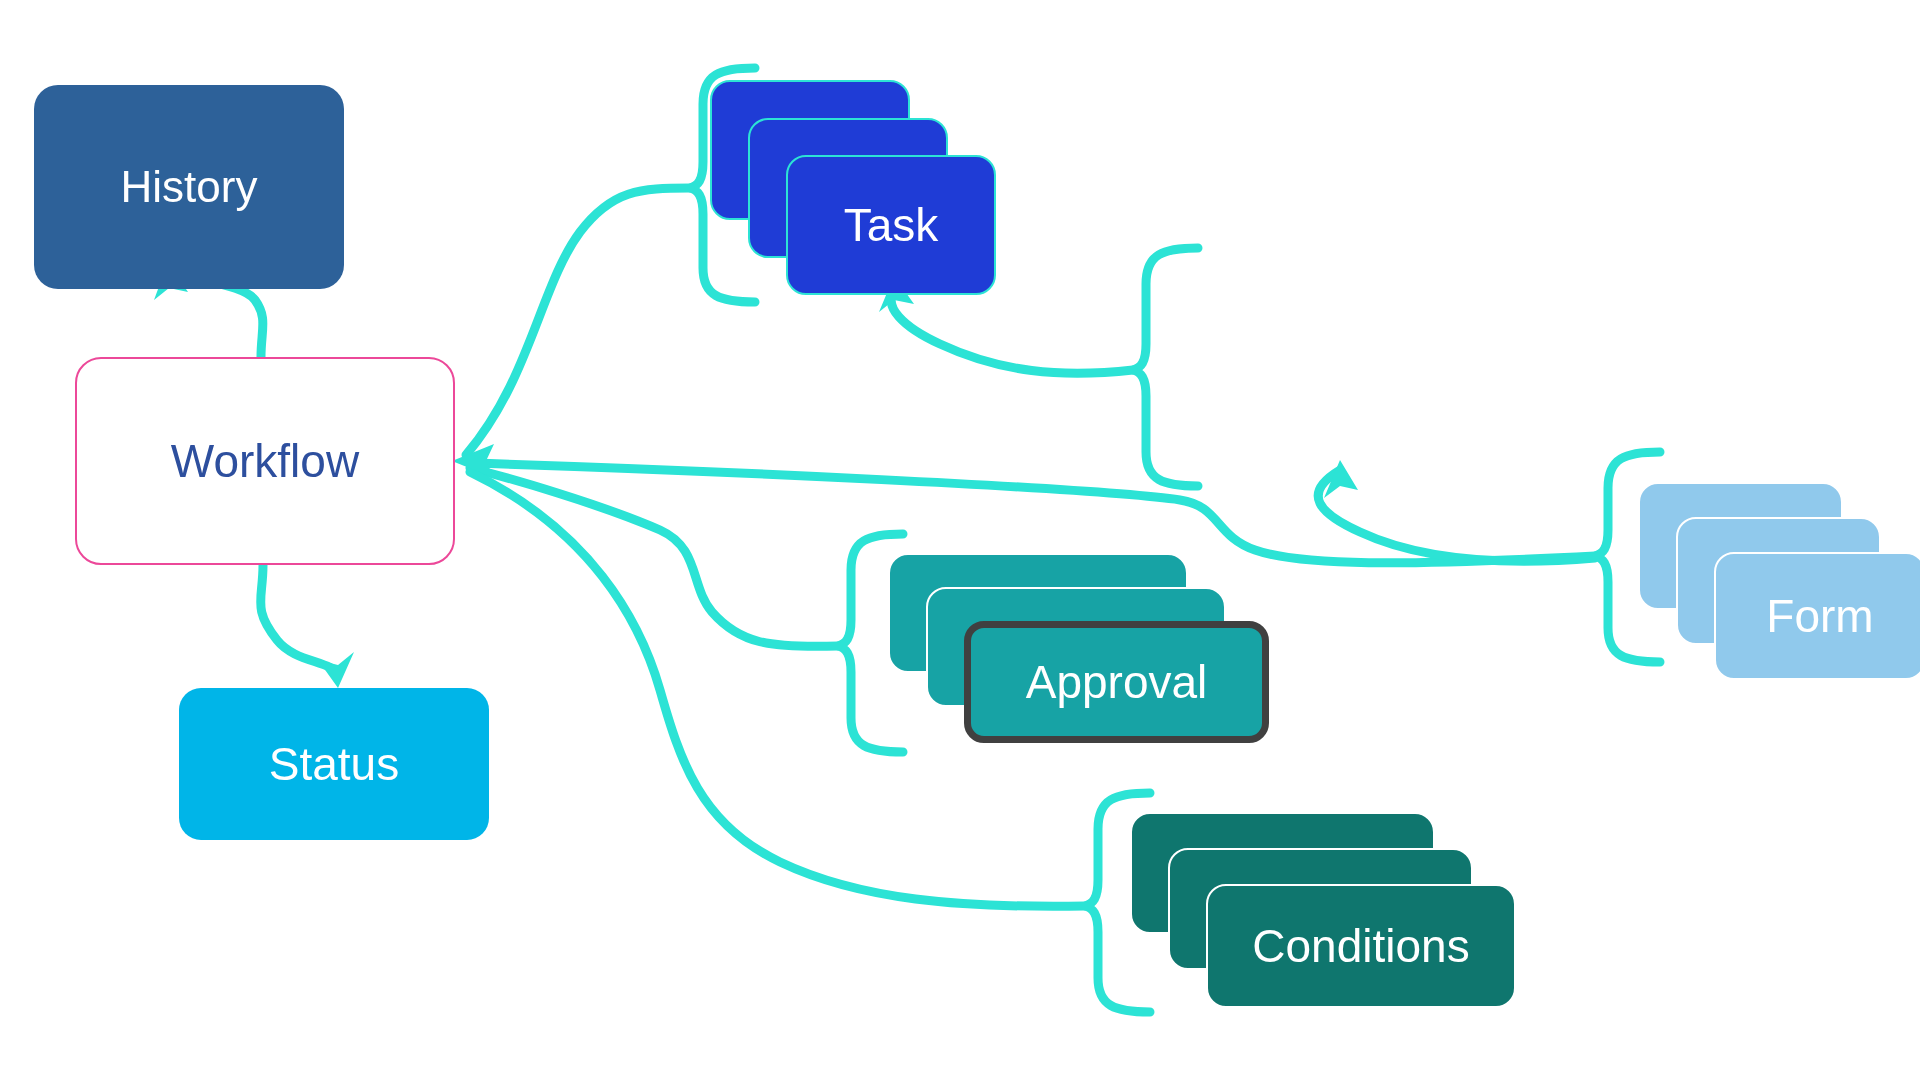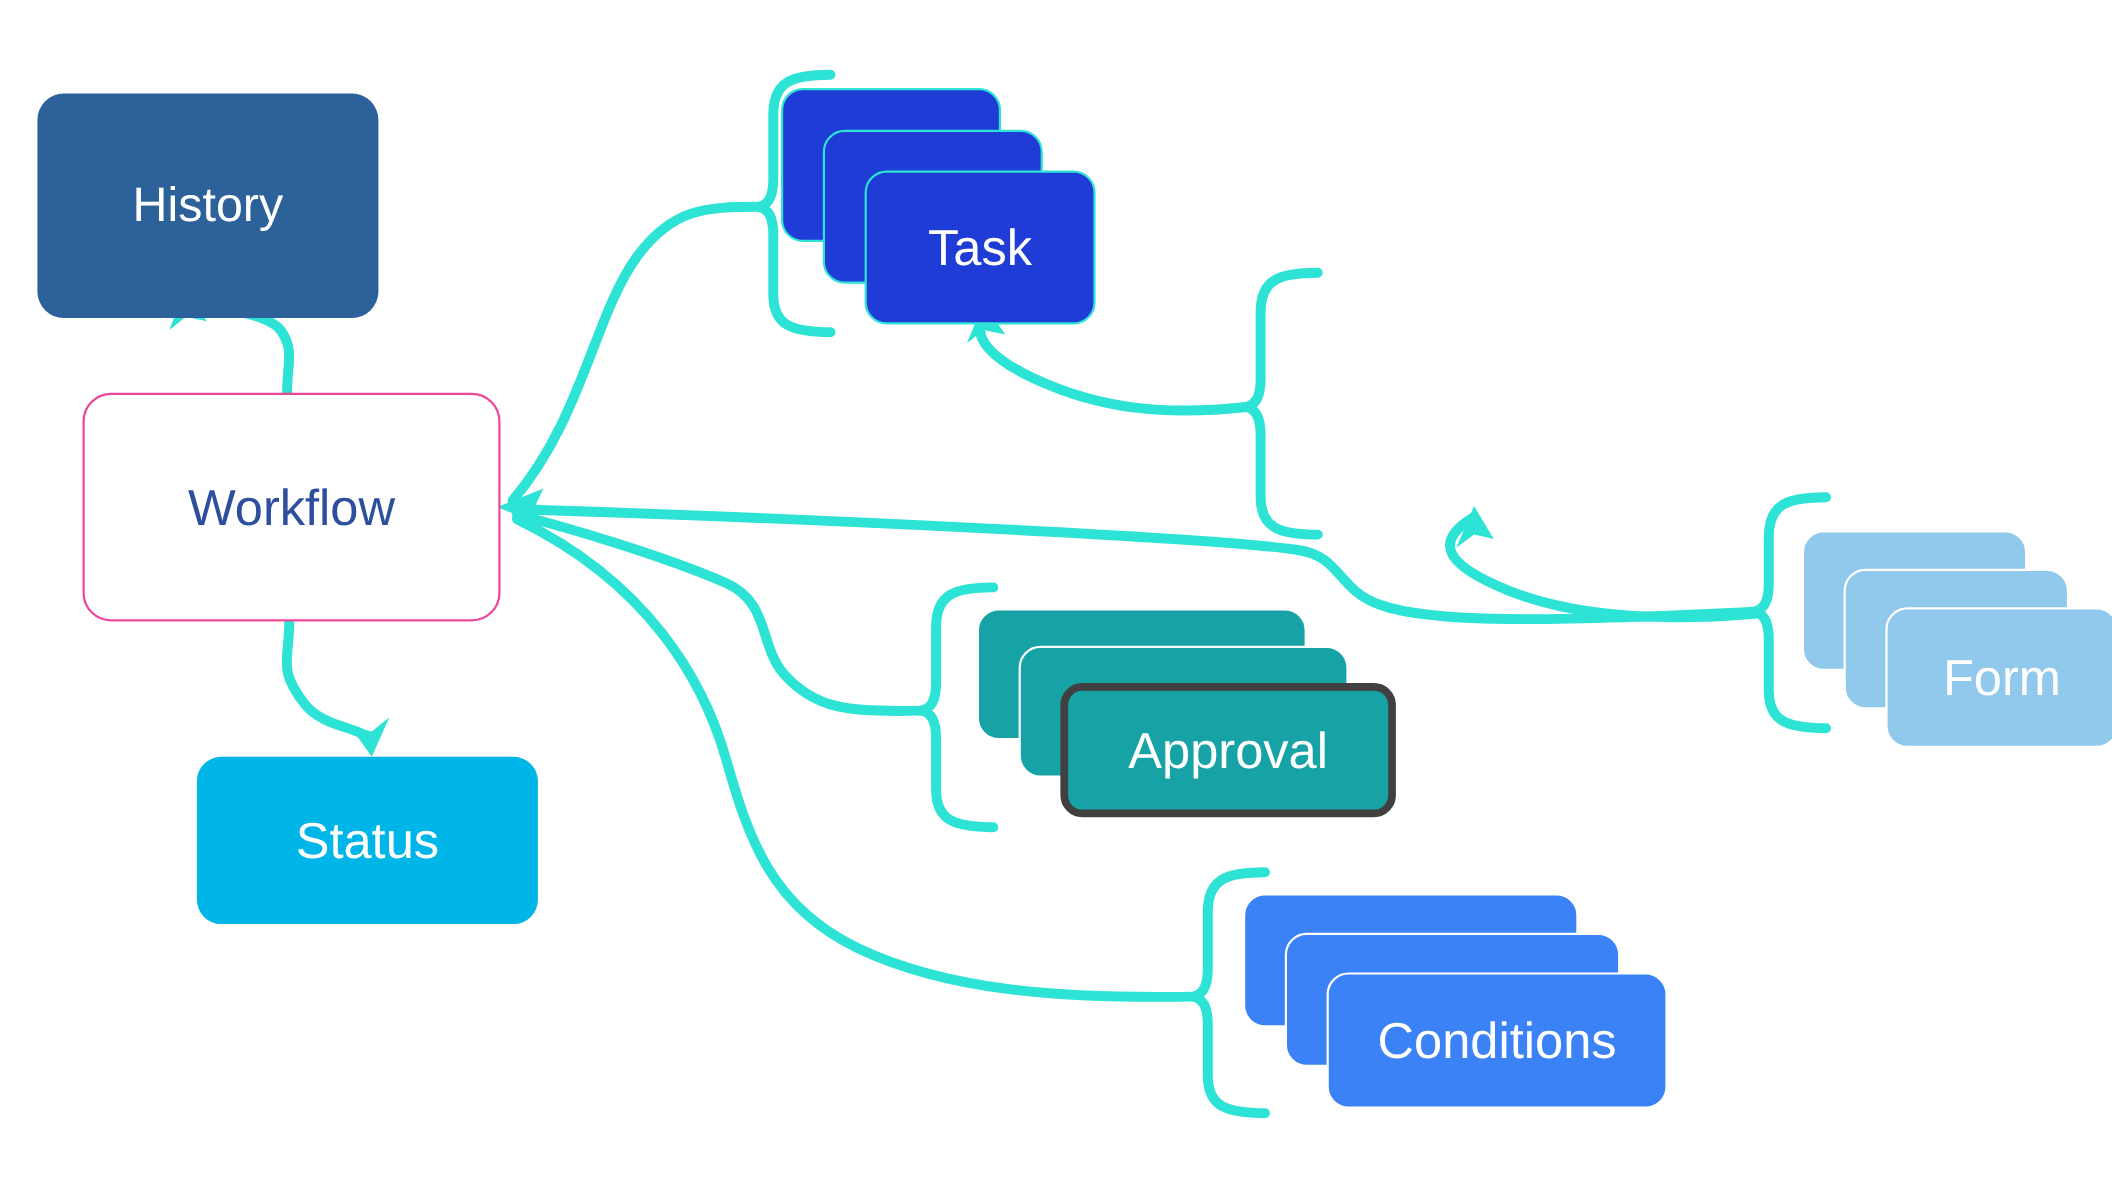--- a/index.html
+++ b/index.html
@@ -128,21 +128,21 @@
 
   
   #stack-approval { left: 888px; top: 553px; width: 418px; height: 190px; }
   #stack-approval .card { width: 300px; height: 120px; background: #17A3A5; }
   #stack-approval .back1 { left: 0px;  top: 0px;  border: 2px solid #ffffff; }
   #stack-approval .back2 { left: 38px; top: 34px; border: 2px solid #ffffff; }
   #stack-approval .front { left: 76px; top: 68px; width: 305px; height: 122px; border: 7px solid #404040; }
 
   
   #stack-conditions { left: 1130px; top: 812px; width: 428px; height: 198px; }
-  #stack-conditions .card { width: 305px; height: 122px; background: #3b82f6; }
+  #stack-conditions .card { width: 305px; height: 122px; background: #0f766e; }
   #stack-conditions .back1 { left: 0px;  top: 0px;  border: 2px solid #ffffff; }
   #stack-conditions .back2 { left: 38px; top: 36px; border: 2px solid #ffffff; }
   #stack-conditions .front { left: 76px; top: 72px; width: 310px; height: 124px; border: 2px solid #ffffff; }
 </style>
 </head>
 <body>
 
 <div id="diagram-canvas">
 
   <svg id="wires" viewBox="0 0 1920 1080" width="1920" height="1080" xmlns="http://www.w3.org/2000/svg">

